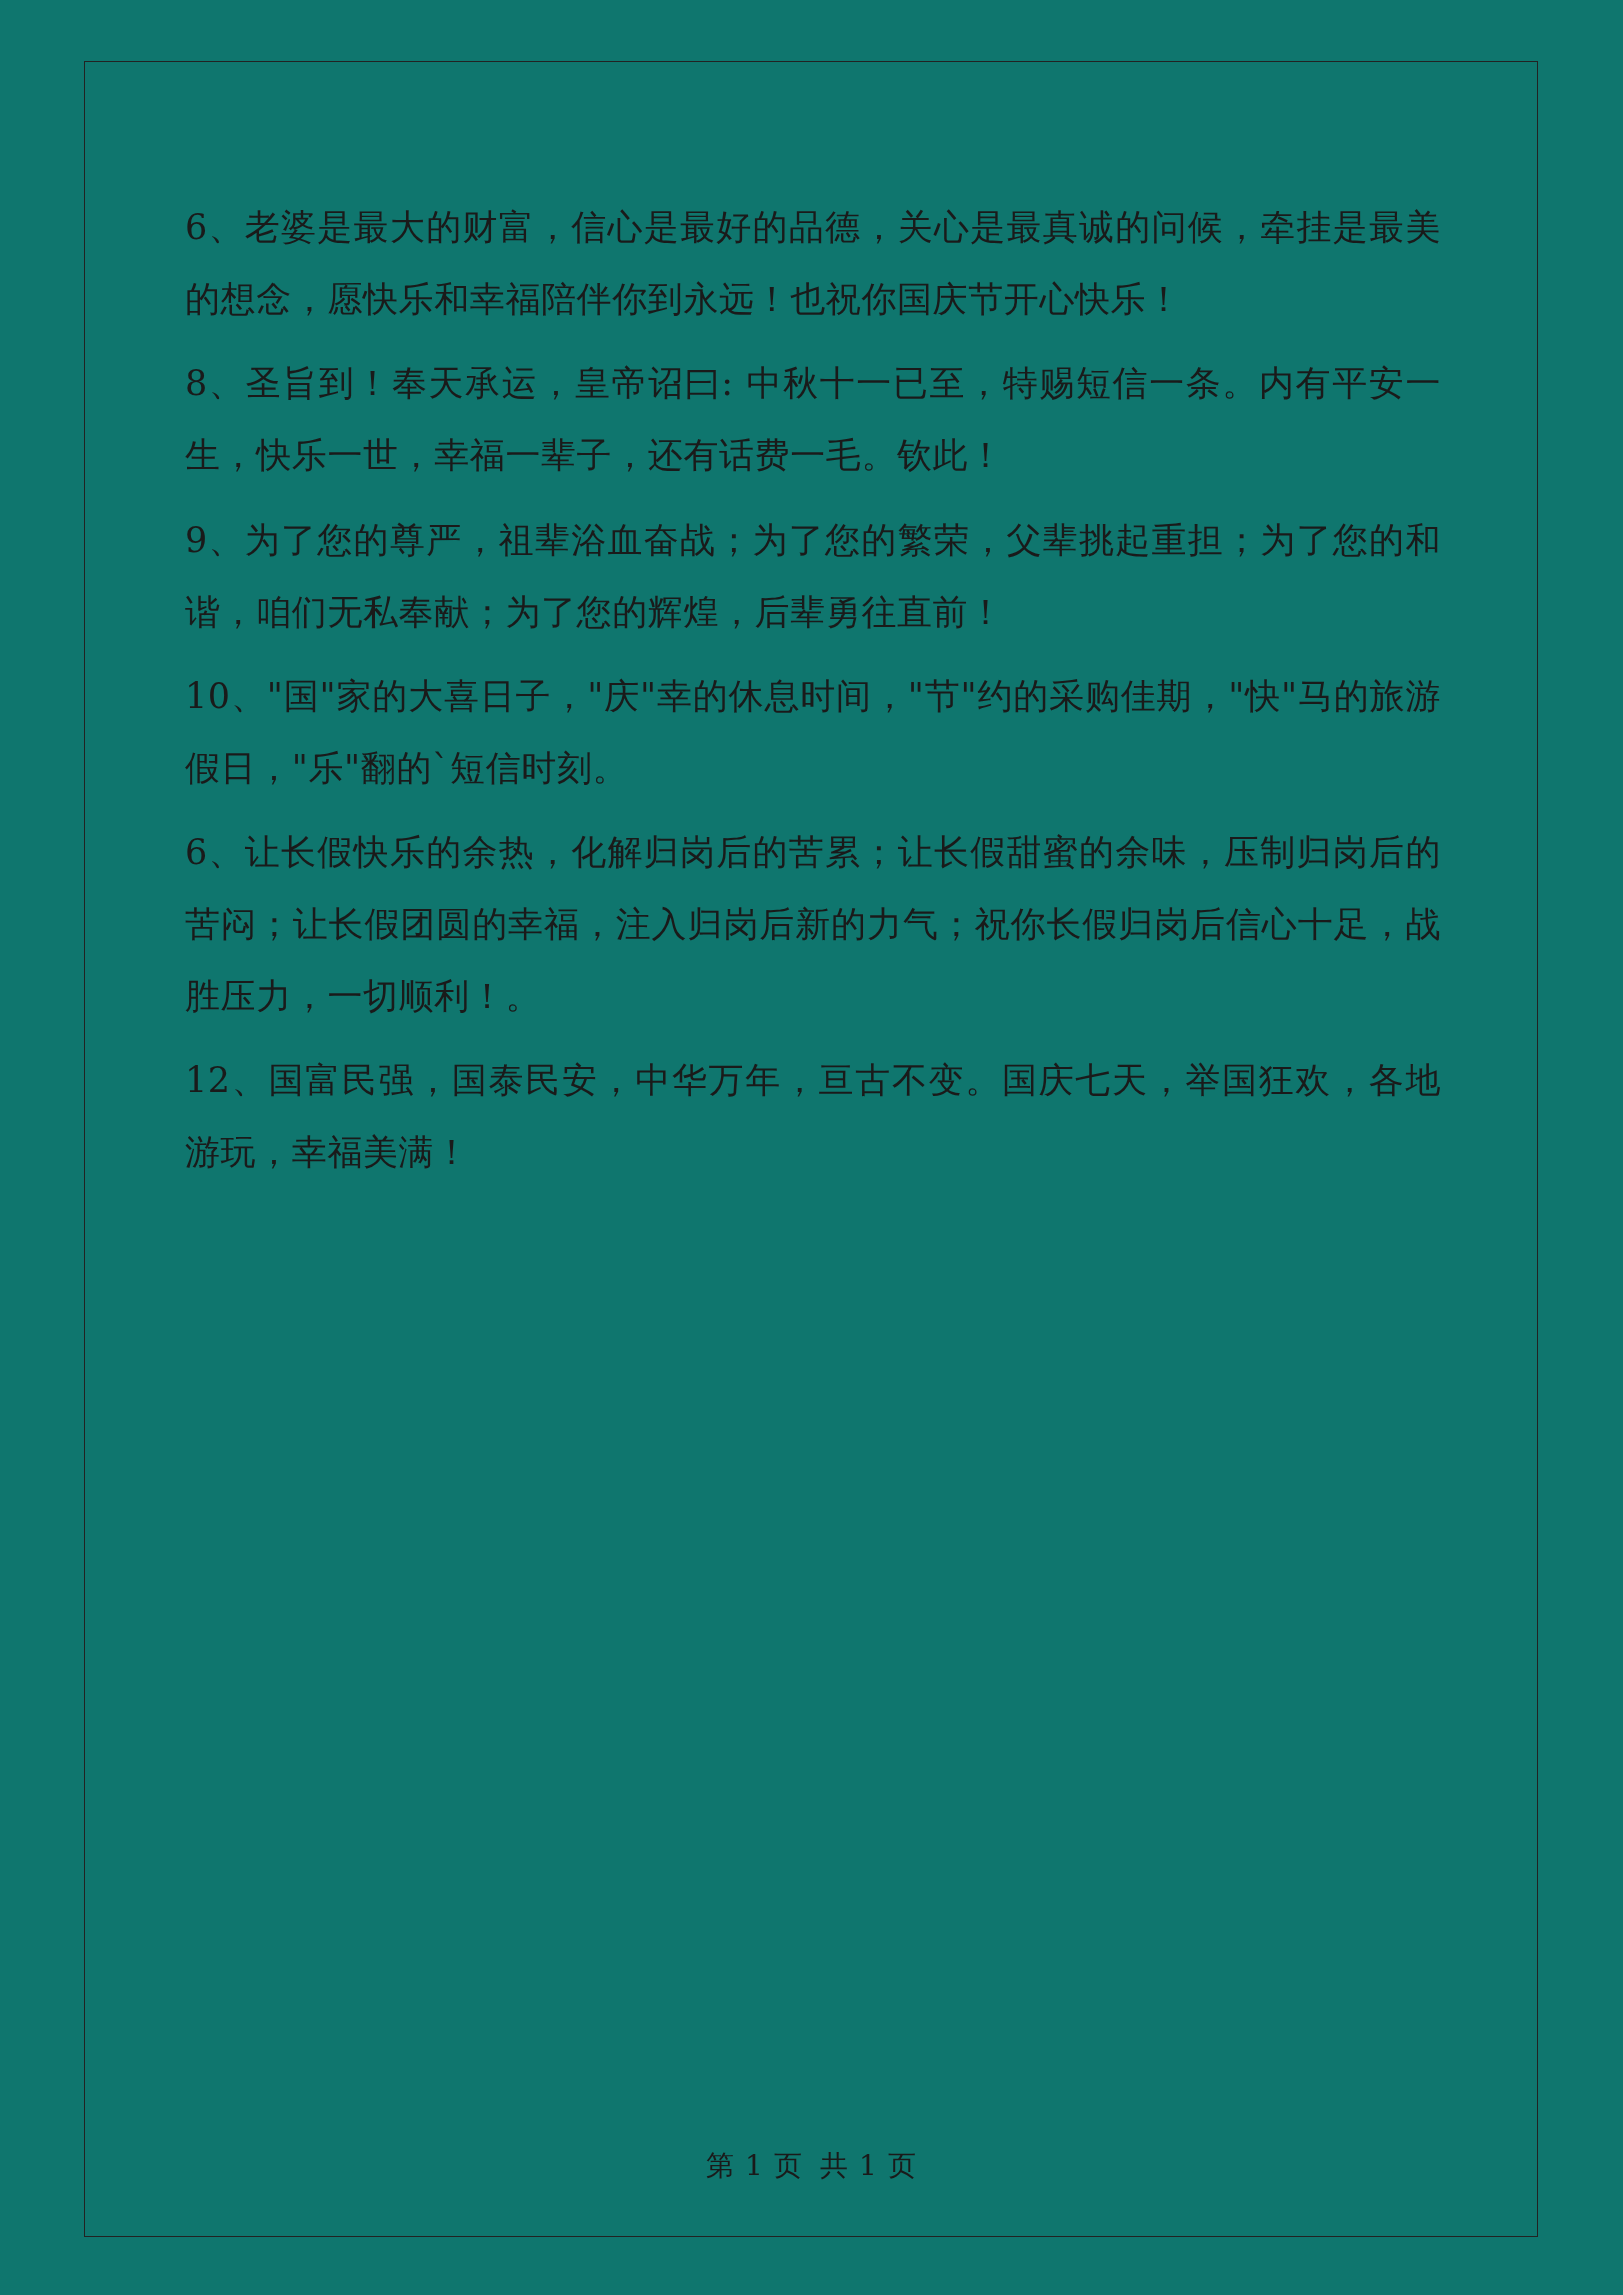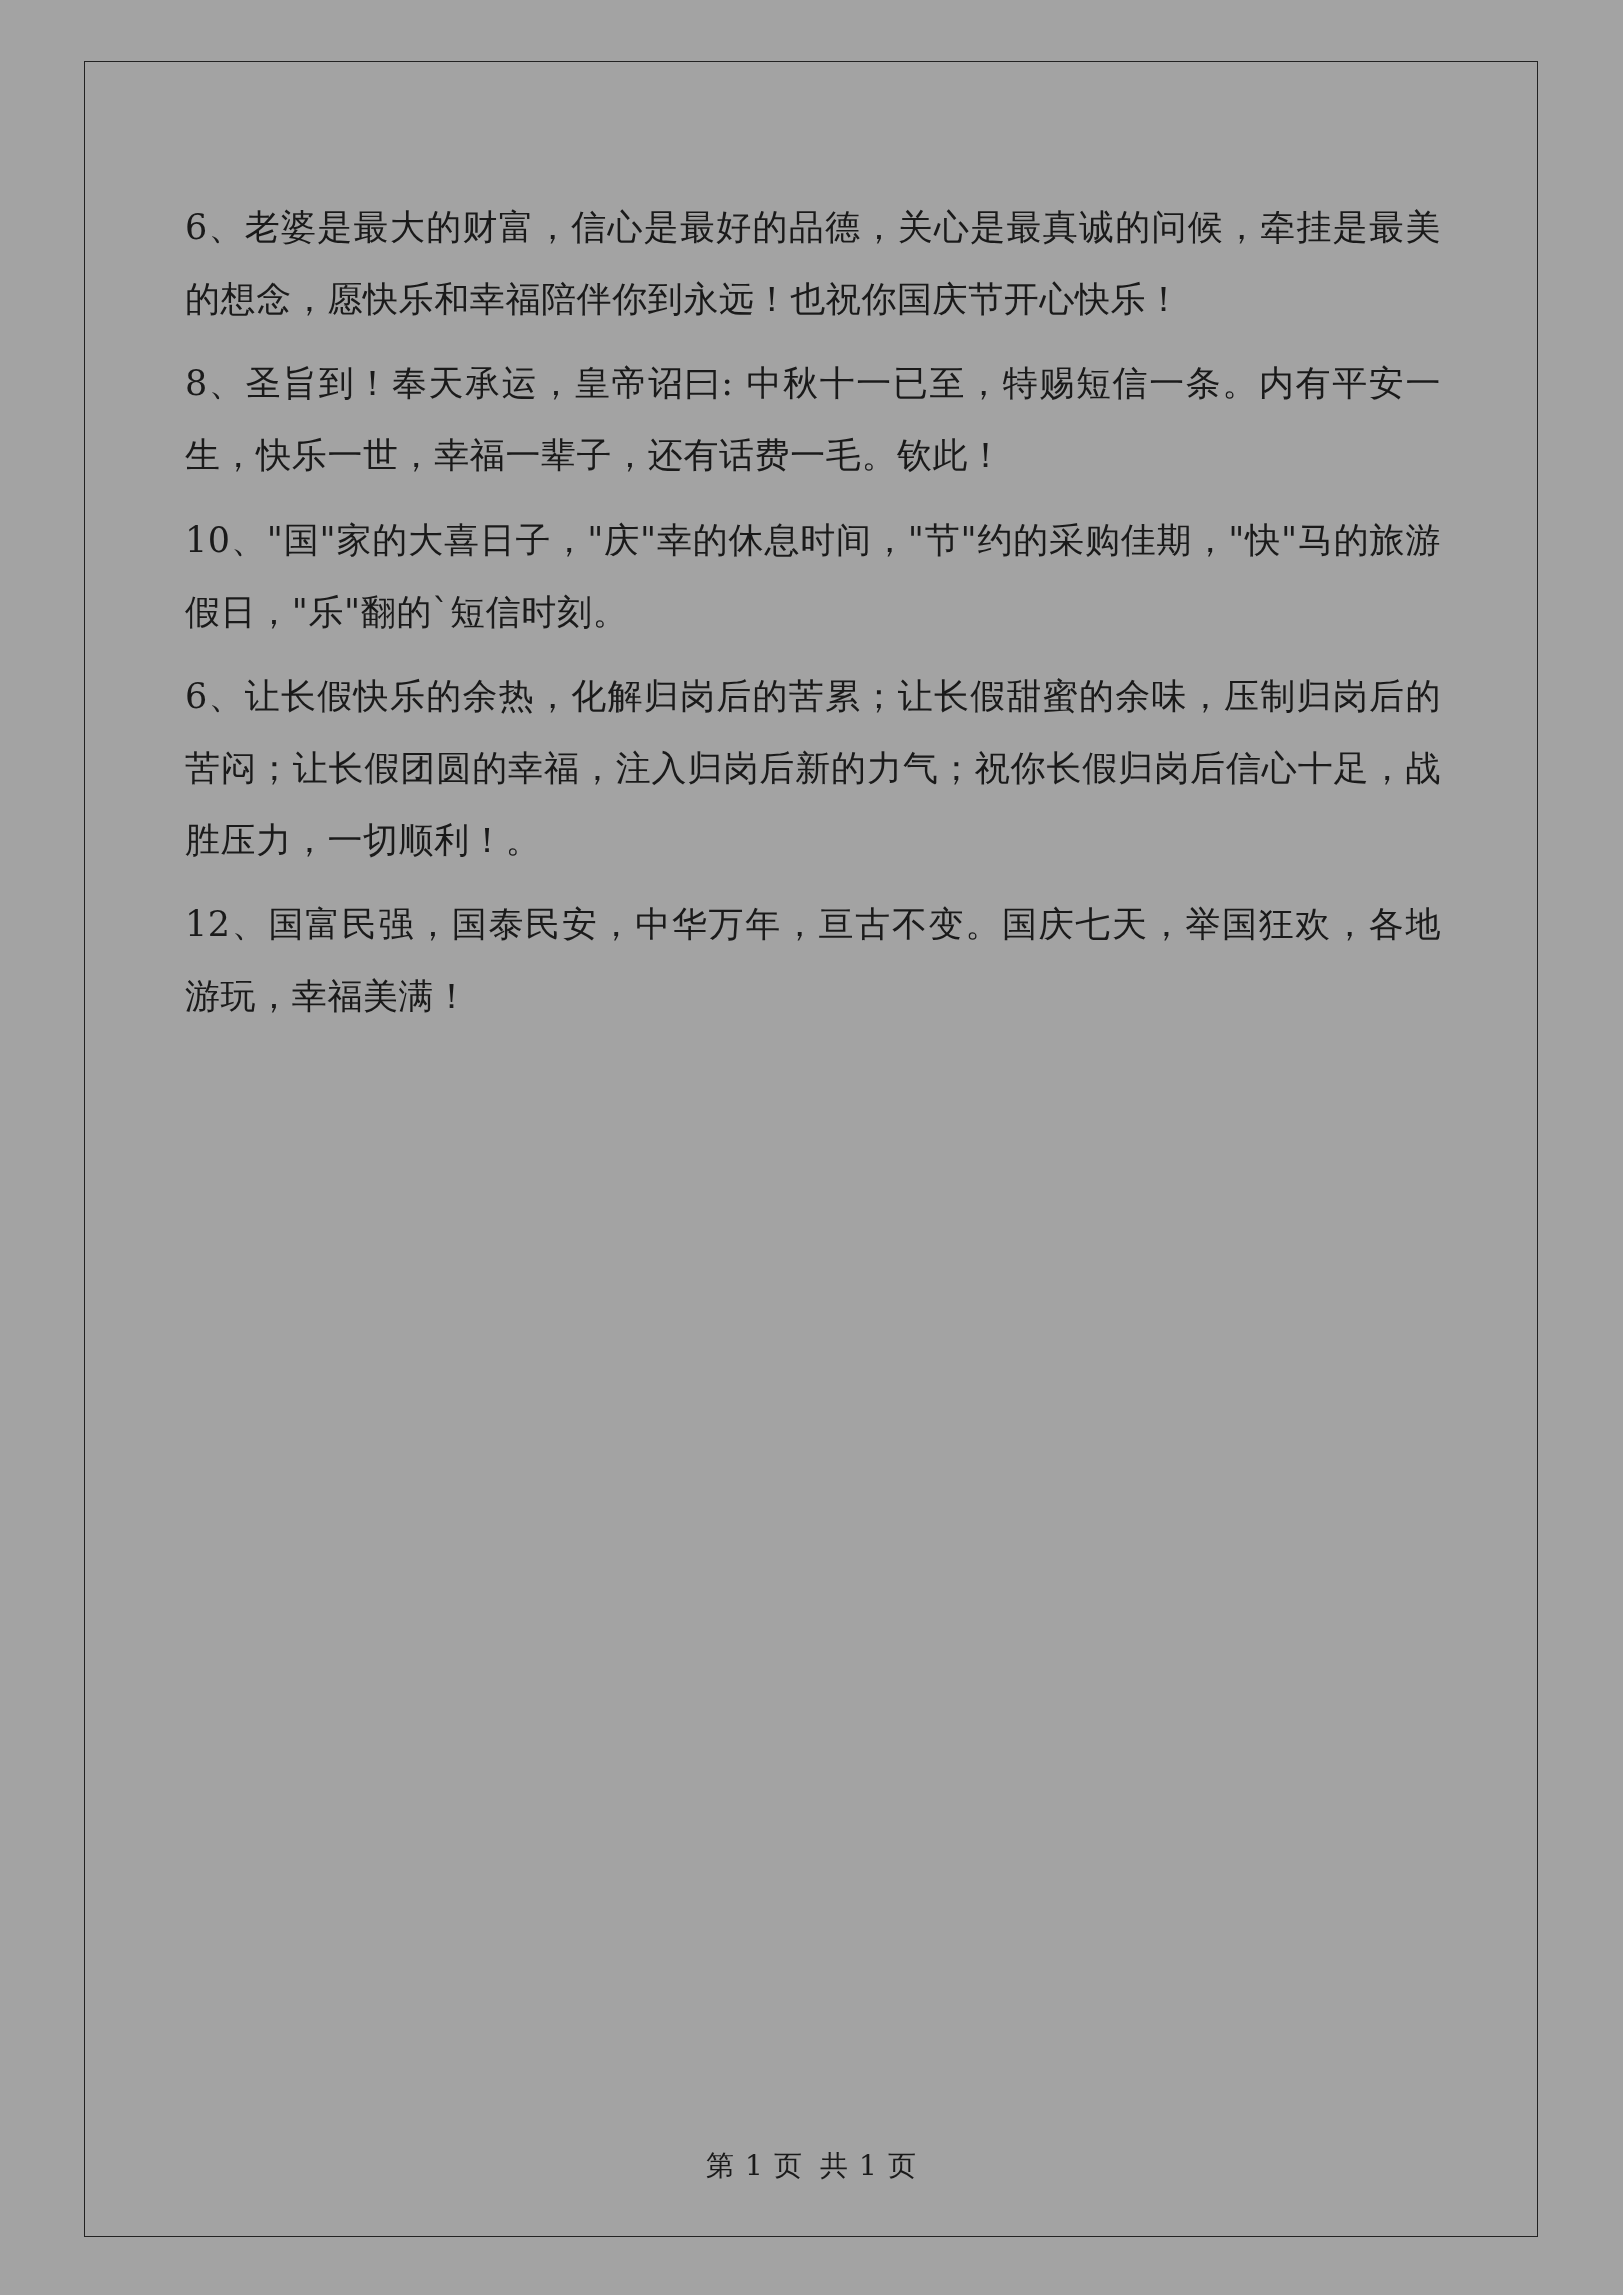--- a/index.html
+++ b/index.html
@@ -8,21 +8,21 @@
     padding: 0;
     background: #ffffff;
   }
   body {
     font-family: "DejaVu Serif", "Liberation Serif", serif;
   }
   .page {
     position: relative;
     width: 1623px;
     height: 2295px;
-    background: #a3a3a3;
+    background: #0f766e;
     box-sizing: border-box;
     overflow: hidden;
   }
   .page-border {
     position: absolute;
     left: 84px;
     top: 61px;
     width: 1454px;
     height: 2176px;
     border: 1.7px solid #222222;
@@ -64,20 +64,21 @@
 </style>
 </head>
 <body>
 
 <div class="page">
   <div class="page-border"></div>
 
   <div class="content">
     <p class="para">6、老婆是最大的财富，信心是最好的品德，关心是最真诚的问候，牵挂是最美的想念，愿快乐和幸福陪伴你到永远！也祝你国庆节开心快乐！</p>
     <p class="para">8、圣旨到！奉天承运，皇帝诏曰: 中秋十一已至，特赐短信一条。内有平安一生，快乐一世，幸福一辈子，还有话费一毛。钦此！</p>
+    <p class="para">9、为了您的尊严，祖辈浴血奋战；为了您的繁荣，父辈挑起重担；为了您的和谐，咱们无私奉献；为了您的辉煌，后辈勇往直前！</p>
     <p class="para">10、"国"家的大喜日子，"庆"幸的休息时间，"节"约的采购佳期，"快"马的旅游假日，"乐"翻的`短信时刻。</p>
     <p class="para">6、让长假快乐的余热，化解归岗后的苦累；让长假甜蜜的余味，压制归岗后的苦闷；让长假团圆的幸福，注入归岗后新的力气；祝你长假归岗后信心十足，战胜压力，一切顺利！。</p>
     <p class="para">12、国富民强，国泰民安，中华万年，亘古不变。国庆七天，举国狂欢，各地游玩，幸福美满！</p>
   </div>
 
   <div class="footer">
     <span>第 1 页</span>
     <span>共 1 页</span>
   </div>
 </div>

